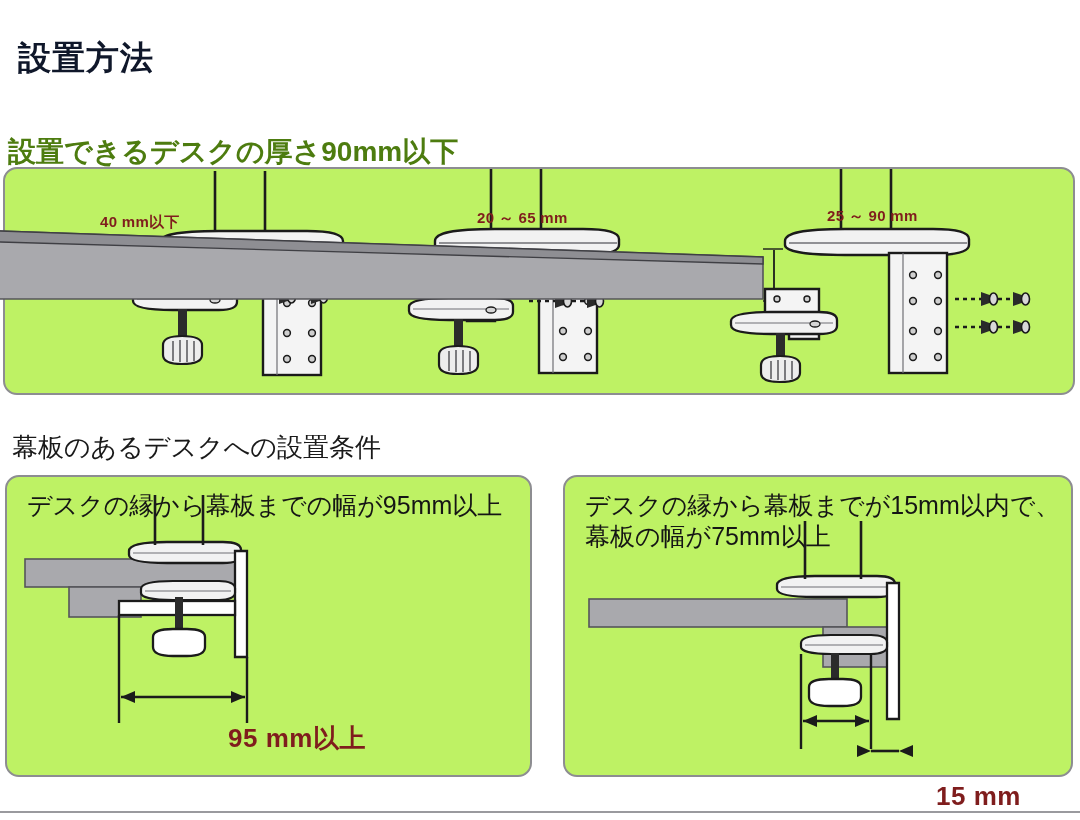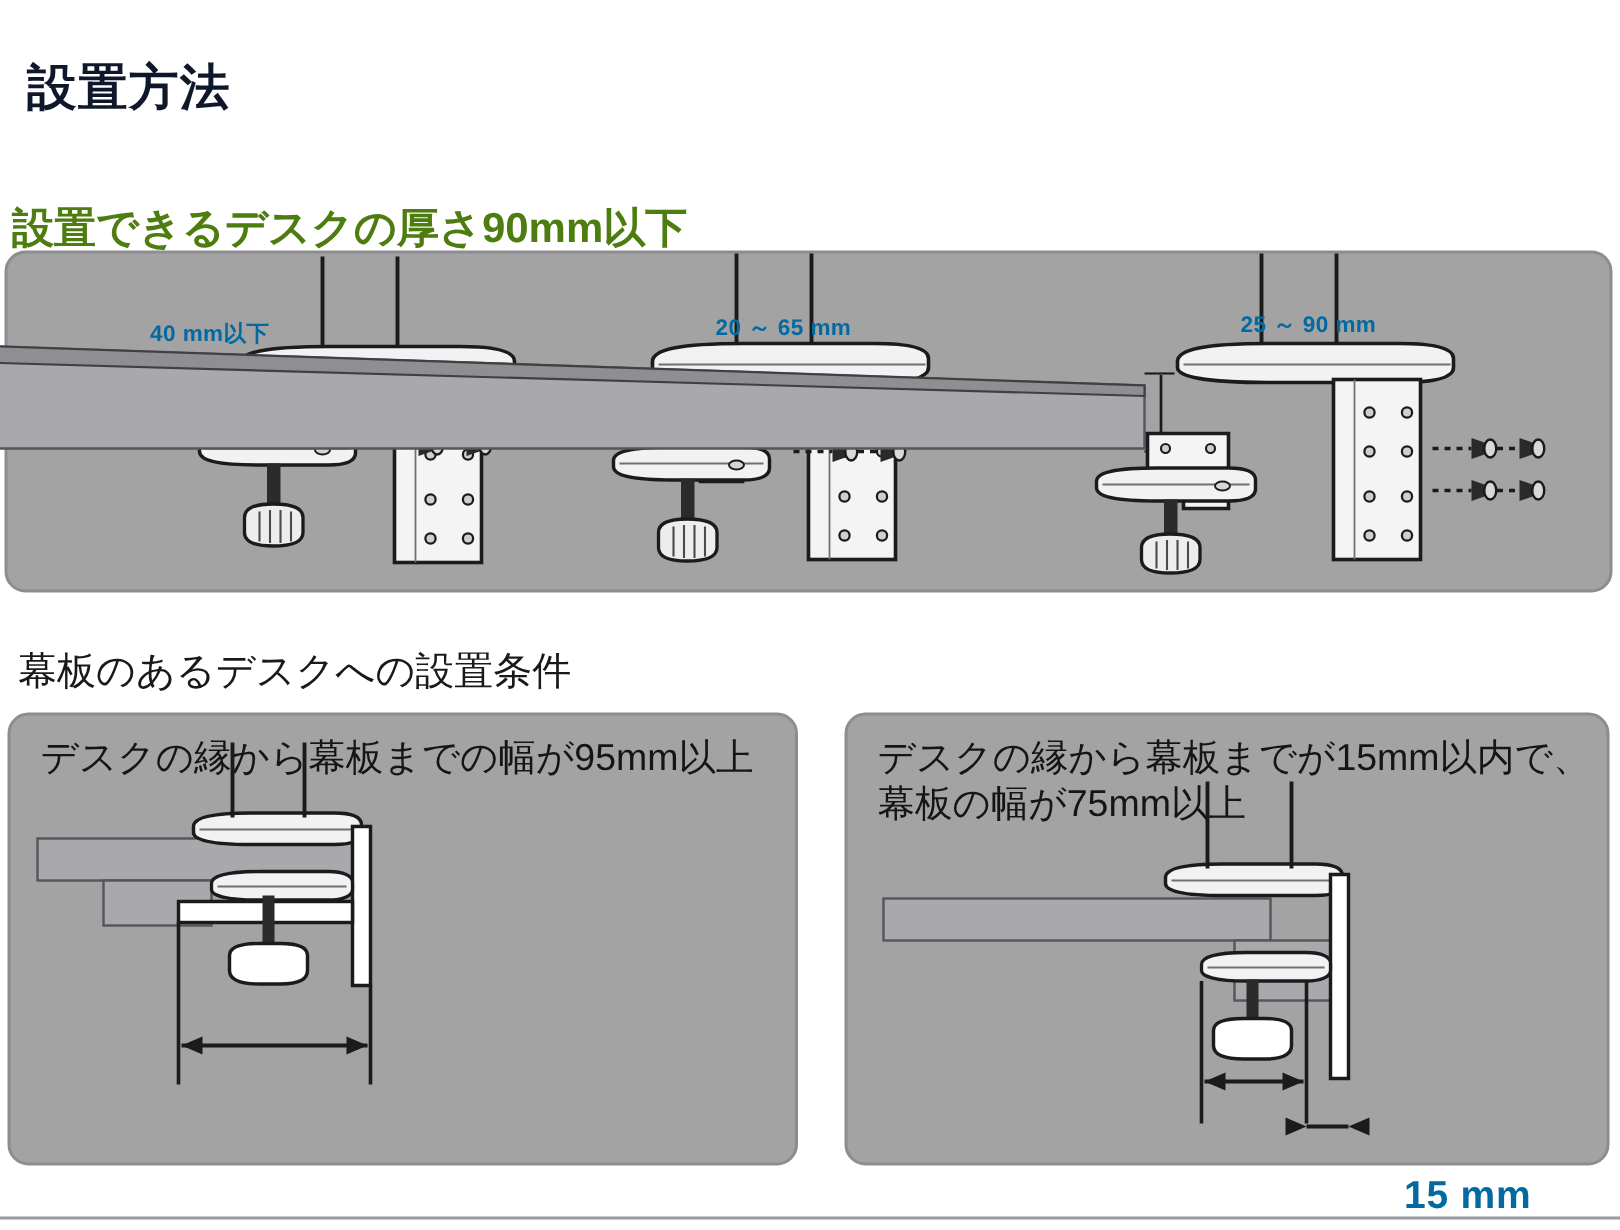--- a/index.html
+++ b/index.html
@@ -23,36 +23,36 @@
     position:absolute;left:8px;top:133px;font-size:28px;font-weight:600;
     letter-spacing:0px;color:#4d7c0f;
   }
   .section-heading{
     position:absolute;left:12px;top:430px;font-size:26px;font-weight:400;
     letter-spacing:0px;color:#191919;
   }
 
   
   .panel{
-    position:absolute;border:2px solid #8d8d91;border-radius:14px;background:#a3a3a3;
+    position:absolute;border:2px solid #8d8d91;border-radius:14px;background:#bef264;
     box-sizing:border-box;
   }
   #top-panel{left:3px;top:167px;width:1072px;height:228px;}
   #box-left{left:5px;top:475px;width:527px;height:302px;}
   #box-right{left:563px;top:475px;width:510px;height:302px;}
 
   .box-text{
     position:absolute;font-size:25px;font-weight:400;color:#151515;
     line-height:1.25;letter-spacing:0px;white-space:pre;
   }
   #box-left-text{left:20px;top:13px;}
   #box-right-text{left:20px;top:13px;}
 
   .dim-label{
-    position:absolute;font-weight:700;color:#0369a1;white-space:nowrap;
+    position:absolute;font-weight:700;color:#7f1d1d;white-space:nowrap;
   }
   .dim-top{font-size:15px;letter-spacing:0.3px;}
   .dim-big{font-size:26px;letter-spacing:0.5px;}
 
   #lbl-40{left:100px;top:213px;}
   #lbl-3065{left:477px;top:209px;}
   #lbl-5590{left:827px;top:207px;}
   #lbl-95{left:228px;top:721px;}
   #lbl-75{left:722px;top:706px;}
   #lbl-15{left:936px;top:745px;margin-top:36px;}
@@ -233,20 +233,21 @@
       <path d="M146 100 C146 95 152 92 166 92 L180 92 C192 92 198 95 198 100 L198 110 C198 116 192 119 180 119 L166 119 C152 119 146 116 146 110 Z" fill="#fff" stroke="#1b1b1b" stroke-width="2.3"></path>
 
       <line x1="112" y1="78" x2="112" y2="186" stroke="#1b1b1b" stroke-width="2.4"></line>
       <line x1="240" y1="120" x2="240" y2="186" stroke="#1b1b1b" stroke-width="2.4"></line>
 
       <line x1="114" y1="160" x2="238" y2="160" stroke="#1b1b1b" stroke-width="2.6"></line>
       <path d="M114 160 L128 154 L128 166 Z" fill="#1b1b1b"></path>
       <path d="M238 160 L224 154 L224 166 Z" fill="#1b1b1b"></path>
     </svg>
   </div>
+  <div class="dim-label dim-big" id="lbl-95">95 mm以上</div>
 
   <div class="panel" id="box-right">
     <div class="box-text" id="box-right-text">デスクの縁から幕板までが15mm以内で、
 幕板の幅が75mm以上</div>
     <svg width="505" height="230" viewBox="0 0 505 230" style="position:absolute;left:0;top:92px;">
 
       <rect x="24" y="30" width="258" height="28" fill="#a9a9ad" stroke="#55555a" stroke-width="1.6"></rect>
 
       <rect x="258" y="58" width="74" height="40" fill="#a9a9ad" stroke="#55555a" stroke-width="1.6"></rect>
 

